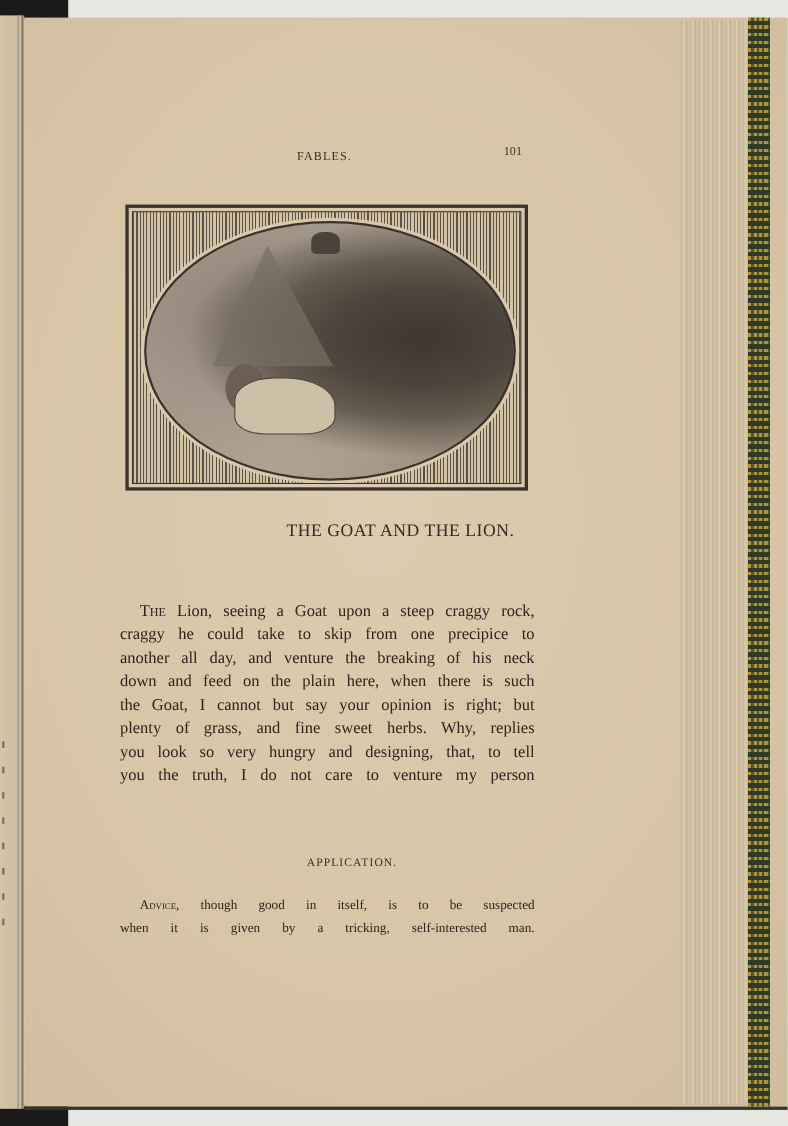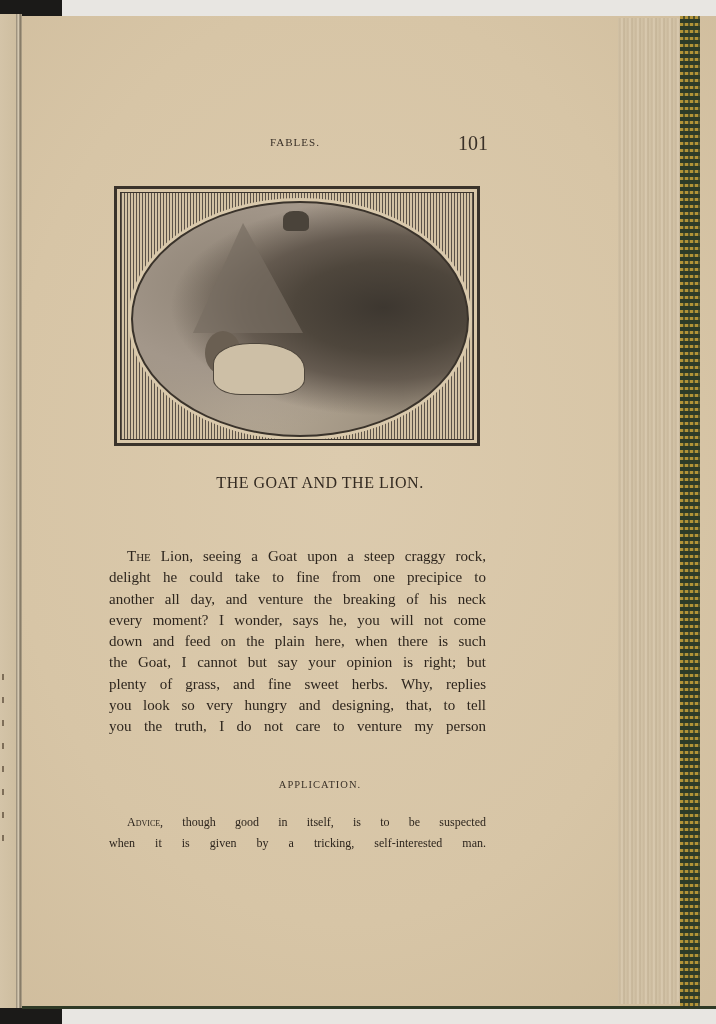--- a/index.html
+++ b/index.html
@@ -39,21 +39,21 @@
   }
   .cover-edge::after {
     content:""; position:absolute; inset:0;
     background:repeating-linear-gradient(90deg, transparent 0px, transparent 3px, rgba(46,59,40,.7) 3px, rgba(46,59,40,.7) 5px);
   }
   .running-head {
     position:absolute; top:136px; left:270px; font-size:11px; letter-spacing:1px;
     color:#3a3128;
   }
   .page-number {
-    position:absolute; top:132px; left:458px; font-size:20px; color:#3a3128;
+    position:absolute; top:132px; left:458px; font-size:11px; color:#3a3128;
   }
   .illustration-frame {
     position:absolute; left:114px; top:186px; width:366px; height:260px;
     border:3px solid #3a332b; box-sizing:border-box; padding:3px;
   }
   .illustration-inner {
     width:100%; height:100%; box-sizing:border-box; border:1px solid #3a332b;
     background:
       repeating-linear-gradient(90deg, #5b5248 0px, #5b5248 1px, #d3c2a4 1px, #d3c2a4 3px);
     position:relative; overflow:hidden;
@@ -68,21 +68,21 @@
       #a89b87;
     overflow:hidden;
   }
   .mountain { position:absolute; left:60px; top:20px; width:0; height:0;
     border-left:50px solid transparent; border-right:60px solid transparent; border-bottom:110px solid rgba(120,110,98,.7); }
   .goat { position:absolute; left:150px; top:8px; width:26px; height:20px; background:#4a433a; border-radius:40% 40% 20% 20%; }
   .lion { position:absolute; left:80px; top:140px; width:90px; height:50px; background:#cdbfa6; border-radius:40% 50% 30% 30%; border:1px solid #4e463c; }
   .lion-mane { position:absolute; left:72px; top:128px; width:36px; height:44px; background:#6a5f52; border-radius:50%; }
   .title {
     position:absolute; top:474px; left:0; width:596px; text-align:center;
-    font-size:16px; letter-spacing:.5px; color:#332a21;
+    font-size:16px; letter-spacing:.5px; color:#332a21;padding-left:44px;
   }
   .body-text {
     position:absolute; top:510px; left:109px; width:377px;
     font-size:15px; line-height:21.3px; color:#2d251d; text-align:justify;
   }
   .sc { font-variant:small-caps; }
   .application-heading {
     position:absolute; top:779px; left:0; width:596px; text-align:center;
     font-size:10.5px; letter-spacing:1px; color:#3a3128;
   }
@@ -125,23 +125,22 @@
         <div class="lion-mane"></div>
         <div class="lion"></div>
       </div>
     </div>
   </div>
 
   <div class="title" style="top:458px;">THE GOAT AND THE LION.</div>
 
   <div class="body-text" style="left:87px;top:494px;margin-top:36px;">
     <span class="line" style="padding-left:18px;"><span class="sc">The</span><span> Lion, seeing a Goat upon a steep craggy rock,</span></span>
-    <span class="line">delight he could take to fine from one precipice to</span>
+    <span class="line">craggy he could take to skip from one precipice to</span>
     <span class="line">another all day, and venture the breaking of his neck</span>
-    <span class="line">every moment?  I wonder, says he, you will not come</span>
     <span class="line">down and feed on the plain here, when there is such</span>
     <span class="line">the Goat, I cannot but say your opinion is right; but</span>
     <span class="line">plenty of grass, and fine sweet herbs.   Why, replies</span>
     <span class="line">you look so very hungry and designing, that, to tell</span>
     <span class="line">you the truth, I do not care to venture my person</span>
   </div>
 
   <div class="application-heading" style="top:763px;">APPLICATION.</div>
 
   <div class="application-text" style="left:87px;top:796px;">

